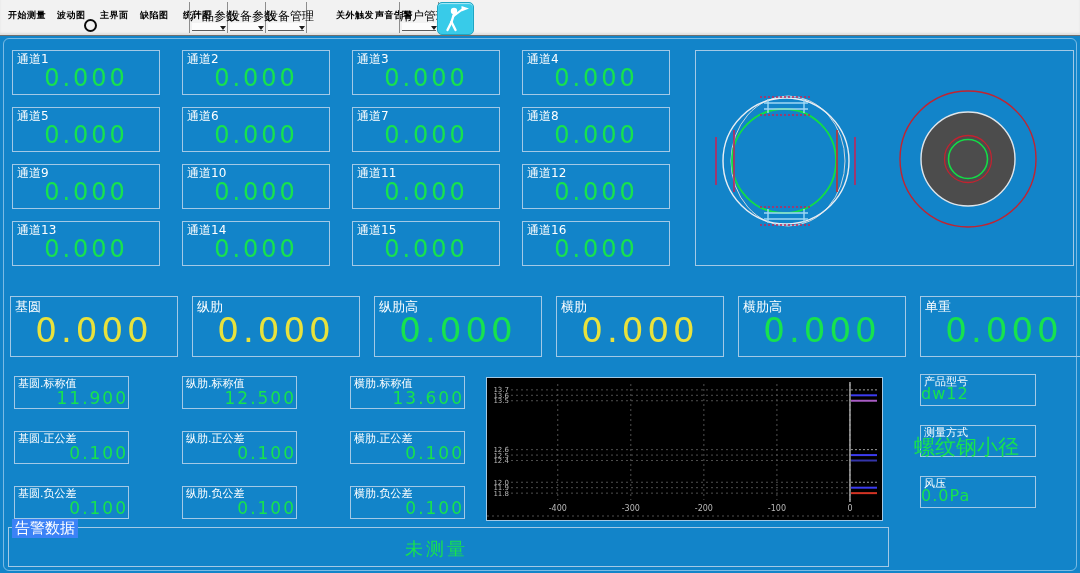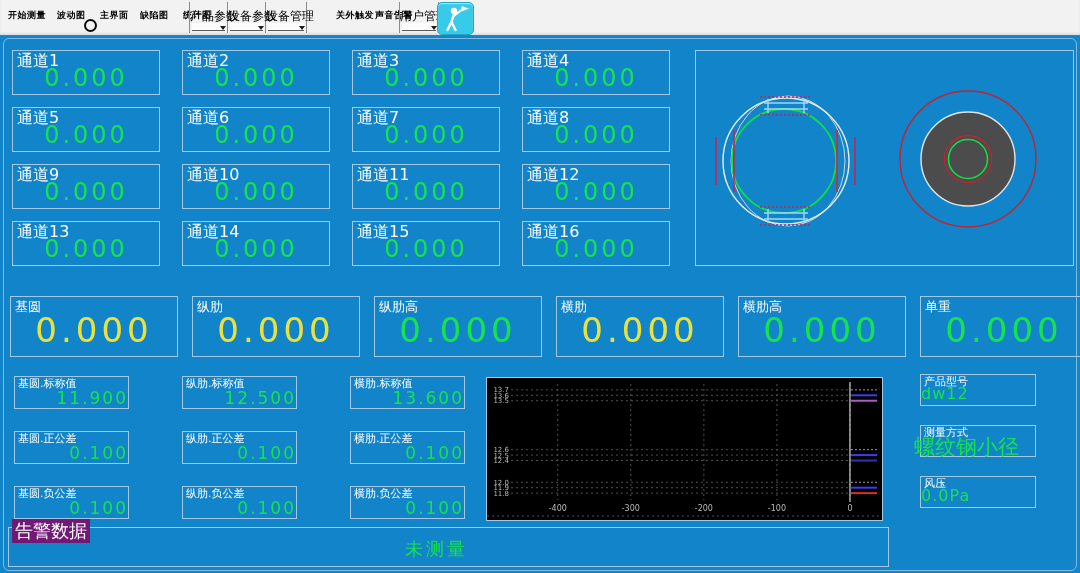--- a/index.html
+++ b/index.html
@@ -23,21 +23,21 @@
   .ring-arrow{position:absolute;right:1px;bottom:3px;width:0;height:0;
     border-left:3px solid transparent;border-right:3px solid transparent;border-top:4px solid #1a1a1a}
   .tb-icon{position:absolute;left:437px;top:2px;width:35px;height:31px;background:#38cbe9;
     border:1px solid #1fa6c4;border-radius:5px;box-shadow:inset 0 1px 1px rgba(255,255,255,.6)}
   
   .main-frame{position:absolute;left:3px;top:38px;width:1072px;height:531px;
     border:1px solid rgba(208,232,250,.55);border-radius:6px;pointer-events:none}
   .channels-grid{position:absolute;left:12px;top:50px;display:grid;
     grid-template-columns:repeat(4,148px);grid-auto-rows:45px;column-gap:22px;row-gap:12px}
   .box{position:relative;border:1px solid #a3c9e6}
-  .box-label{position:absolute;top:0px;left:4px;font-size:16px;color:#ffffff;white-space:nowrap}
+  .box-label{position:absolute;top:0px;left:4px;font-size:12px;color:#ffffff;white-space:nowrap}
   .chan-value{position:absolute;left:0;right:0;top:13px;text-align:center;font-size:24px;
     color:#17e24e;letter-spacing:3px}
   .scope-panel{position:absolute;left:695px;top:50px;width:377px;height:214px;border:1px solid #a3c9e6}
   .measure-row{position:absolute;left:10px;top:296px;display:grid;
     grid-template-columns:repeat(6,168px);grid-auto-rows:61px;column-gap:14px}
   .measure-label{position:absolute;top:1px;left:4px;font-size:13px;color:#fff;white-space:nowrap}
   .measure-value{position:absolute;left:0;right:0;top:13px;text-align:center;font-size:34px;letter-spacing:4px}
   .params-grid{position:absolute;left:14px;top:376px;display:grid;
     grid-template-columns:repeat(3,115px);grid-auto-rows:33px;column-gap:53px;row-gap:22px}
   .param-label{position:absolute;top:-1px;left:3px;font-size:11px;color:#fff;white-space:nowrap}
@@ -45,21 +45,21 @@
     color:#17e24e;letter-spacing:2px}
   .chart-wrap{position:absolute;left:486px;top:377px;width:395px;height:142px;background:#000;
     border:1px solid #a3c9e6}
   .fields-col{position:absolute;left:920px;top:374px;width:116px}
   .field-box{position:relative;border:1px solid #a3c9e6;height:30px;margin-bottom:19px}
   .field-label{position:absolute;top:-1px;left:3px;font-size:11px;color:#fff;white-space:nowrap}
   .field-value{position:absolute;left:0;right:0;top:9px;text-align:left;font-size:16px;
     color:#17e24e;letter-spacing:1px}
   .field-value.xl{font-size:21px;top:7px;letter-spacing:0;white-space:nowrap;overflow:visible;margin-left:-7px}
   .alarm-box{position:absolute;left:8px;top:527px;width:879px;height:38px;border:1px solid #a3c9e6}
-  .alarm-label{position:absolute;left:12px;top:519px;font-size:18px;color:#fff;background:#701a75;
+  .alarm-label{position:absolute;left:12px;top:519px;font-size:15px;color:#fff;background:#3b82f6;
     padding:0 3px;z-index:2}
   .alarm-status{position:absolute;left:405px;top:537px;font-size:18px;color:#17e24e;letter-spacing:3px}
 </style>
 </head>
 <body>
 
 <div class="toolbar">
   <span class="tb-item" style="left:8px">开始测量</span>
   <span class="tb-item" style="left:57px">波动图</span>
   <span class="tb-item" style="left:100px">主界面</span>

